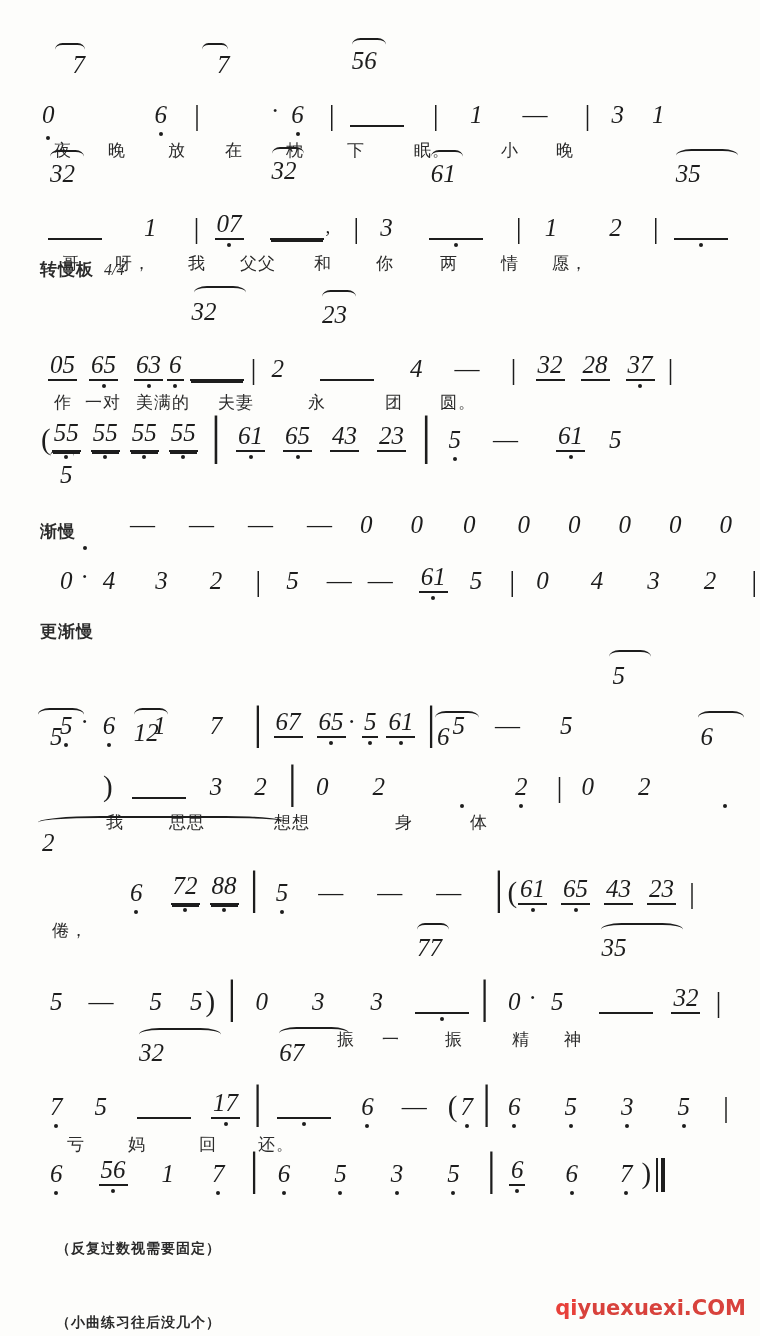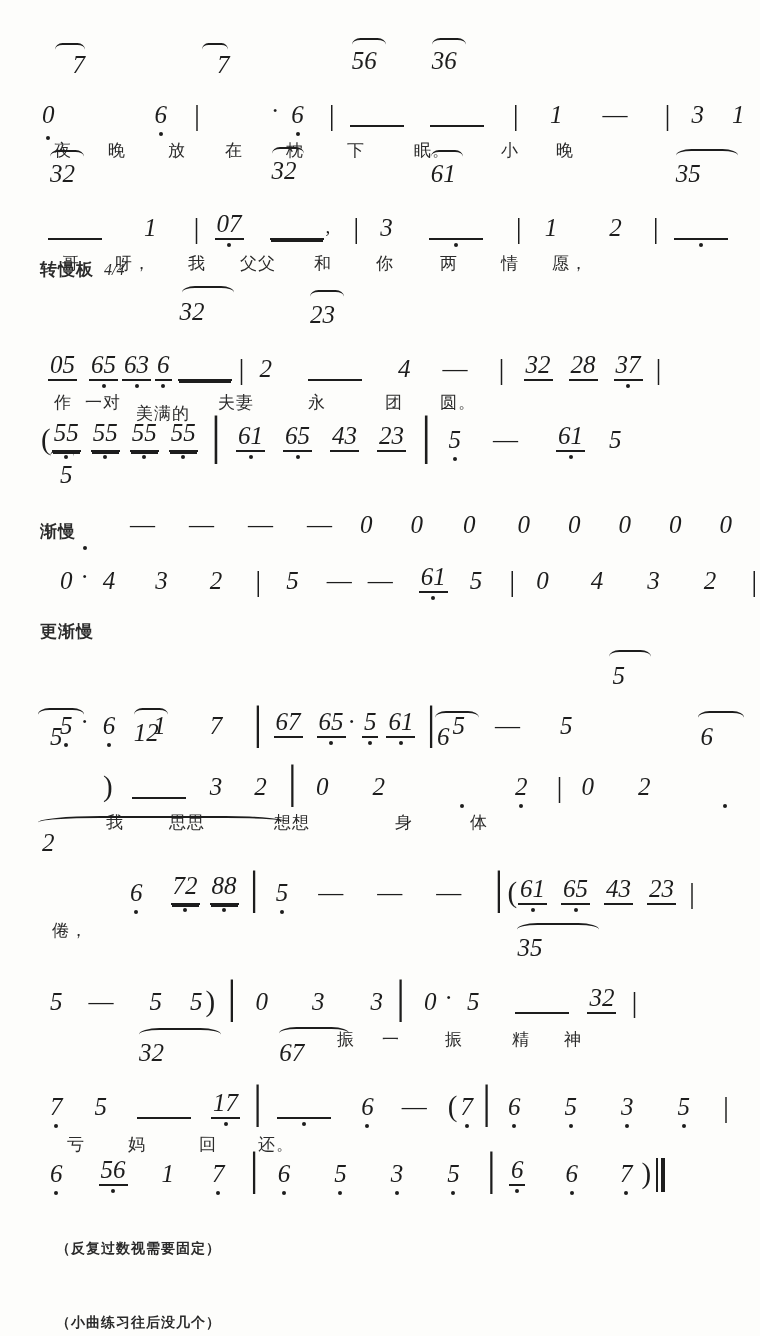--- a/index.html
+++ b/index.html
@@ -182,23 +182,20 @@
       <span class="bar" style="margin-left:22px;">|</span>
       <span class="note" style="margin-left:12px;position:relative;">7
         <span class="slur" style="left:-13px; top:-9px; width:26px;"></span>
       </span>
       <span class="dota">·</span>
       <span class="note dotu" style="margin-left:8px;">6</span>
       <span class="bar" style="margin-left:20px;">|</span>
       <span class="note u1" style="margin-left:12px;position:relative;">56
         <span class="slur" style="left:2px; top:-10px; width:34px;"></span>
       </span>
-      <span class="note u1" style="margin-left:26px;position:relative;">36
-        <span class="slur" style="left:2px; top:-10px; width:34px;"></span>
-      </span>
       <span class="bar" style="margin-left:26px;">|</span>
       <span class="note" style="margin-left:26px;">1</span>
       <span class="dash" style="margin-left:34px;">—</span>
       <span class="bar" style="margin-left:30px;">|</span>
       <span class="note" style="margin-left:16px;">3</span>
       <span class="note" style="margin-left:24px;">1</span>
       
       
     </div>
     <div class="lyrics-row" style="margin-top:12px;">
@@ -255,42 +252,42 @@
   </div>
 
   <div class="system" style="position:absolute; left:40px; top:258px;">
     <div style="display:flex; align-items:baseline;">
       <span class="tempo-mark">转慢板</span>
       <span class="tempo-extra">4/4</span>
     </div>
     <div class="notes-row" style="margin-top:18px; margin-left:8px;">
       <span class="note u1">05</span>
       <span class="note u1 dotu" style="margin-left:12px;">65</span>
-      <span class="note u1 dotu" style="margin-left:4px;">63</span>
+      <span class="note u1 dotu" style="margin-left:16px;">63</span>
       <span class="note u1 dotu" style="margin-left:4px;">6</span>
       <span class="note u2" style="margin-left:6px;position:relative;">32
         <span class="slur" style="left:4px; top:-13px; width:52px;"></span>
       </span>
       <span class="bar" style="margin-left:4px;">|</span>
       <span class="note" style="margin-left:10px;">2</span>
       <span class="note u1" style="margin-left:34px;position:relative;">23
         <span class="slur" style="left:2px; top:-12px; width:34px;"></span>
       </span>
       <span class="note" style="margin-left:34px;">4</span>
       <span class="dash" style="margin-left:26px;">—</span>
       <span class="bar" style="margin-left:24px;">|</span>
       <span class="note u1" style="margin-left:16px;">32</span>
       <span class="note u1" style="margin-left:16px;">28</span>
       <span class="note u1 dotu" style="margin-left:16px;">37</span>
       <span class="bar" style="margin-left:10px;">|</span>
     </div>
     <div class="lyrics-row" style="margin-top:10px; margin-left:8px;">
       <span class="lyric" style="width:30px;">作</span>
       <span class="lyric" style="width:50px;">一对</span>
-      <span class="lyric" style="width:70px;margin-top:11px;">美满的</span>
+      <span class="lyric" style="width:70px;">美满的</span>
       <span class="lyric" style="width:76px;">夫妻</span>
       <span class="lyric" style="width:86px;">永</span>
       <span class="lyric" style="width:68px;">团</span>
       <span class="lyric" style="width:60px;">圆。</span>
     </div>
   </div>
 
   <div class="system" style="position:absolute; left:40px; top:400px;">
     <div class="notes-row">
       <span class="paren">(</span>
@@ -441,20 +438,23 @@
     <div class="notes-row">
       <span class="note">5</span>
       <span class="dash" style="margin-left:20px;">—</span>
       <span class="note" style="margin-left:30px;">5</span>
       <span class="note" style="margin-left:24px;">5</span>
       <span class="paren">)</span>
       <span class="bar" style="margin-left:8px; font-size:46px; top:6px;">|</span>
       <span class="note" style="margin-left:14px;">0</span>
       <span class="note" style="margin-left:40px;">3</span>
       <span class="note" style="margin-left:42px;">3</span>
+      <span class="note u1 dotu" style="margin-left:30px;position:relative;">77
+        <span class="slur" style="left:2px; top:-12px; width:32px;"></span>
+      </span>
       <span class="bar" style="margin-left:8px; font-size:46px; top:6px;">|</span>
       <span class="note" style="margin-left:14px;">0</span>
       <span class="dota" style="margin-left:4px;">·</span>
       <span class="note" style="margin-left:10px;">5</span>
       <span class="note u1" style="margin-left:34px;position:relative;">35
         <span class="slur" style="left:2px; top:-12px; width:82px;"></span>
       </span>
       <span class="note u1" style="margin-left:18px;">32</span>
       <span class="bar" style="margin-left:12px;">|</span>
     </div>
@@ -514,14 +514,17 @@
       <span class="note dotu" style="margin-left:38px;">6</span>
       <span class="note dotu" style="margin-left:38px;">7</span>
       <span class="paren" style="margin-left:6px;">)</span>
       <span class="final-bar"></span>
     </div>
   </div>
 
   <div class="footnote" style="position:absolute; left:56px; top:1240px;">（反复过数视需要固定）</div>
   <div class="footnote" style="position:absolute; left:56px; top:1314px;">（小曲练习往后没几个）</div>
 
+  <div class="watermark">
+    <span class="wm-q">qi</span><span class="wm-rest">yuexuexi.COM</span>
+  </div>
 
 </div>
 
 </body></html>

